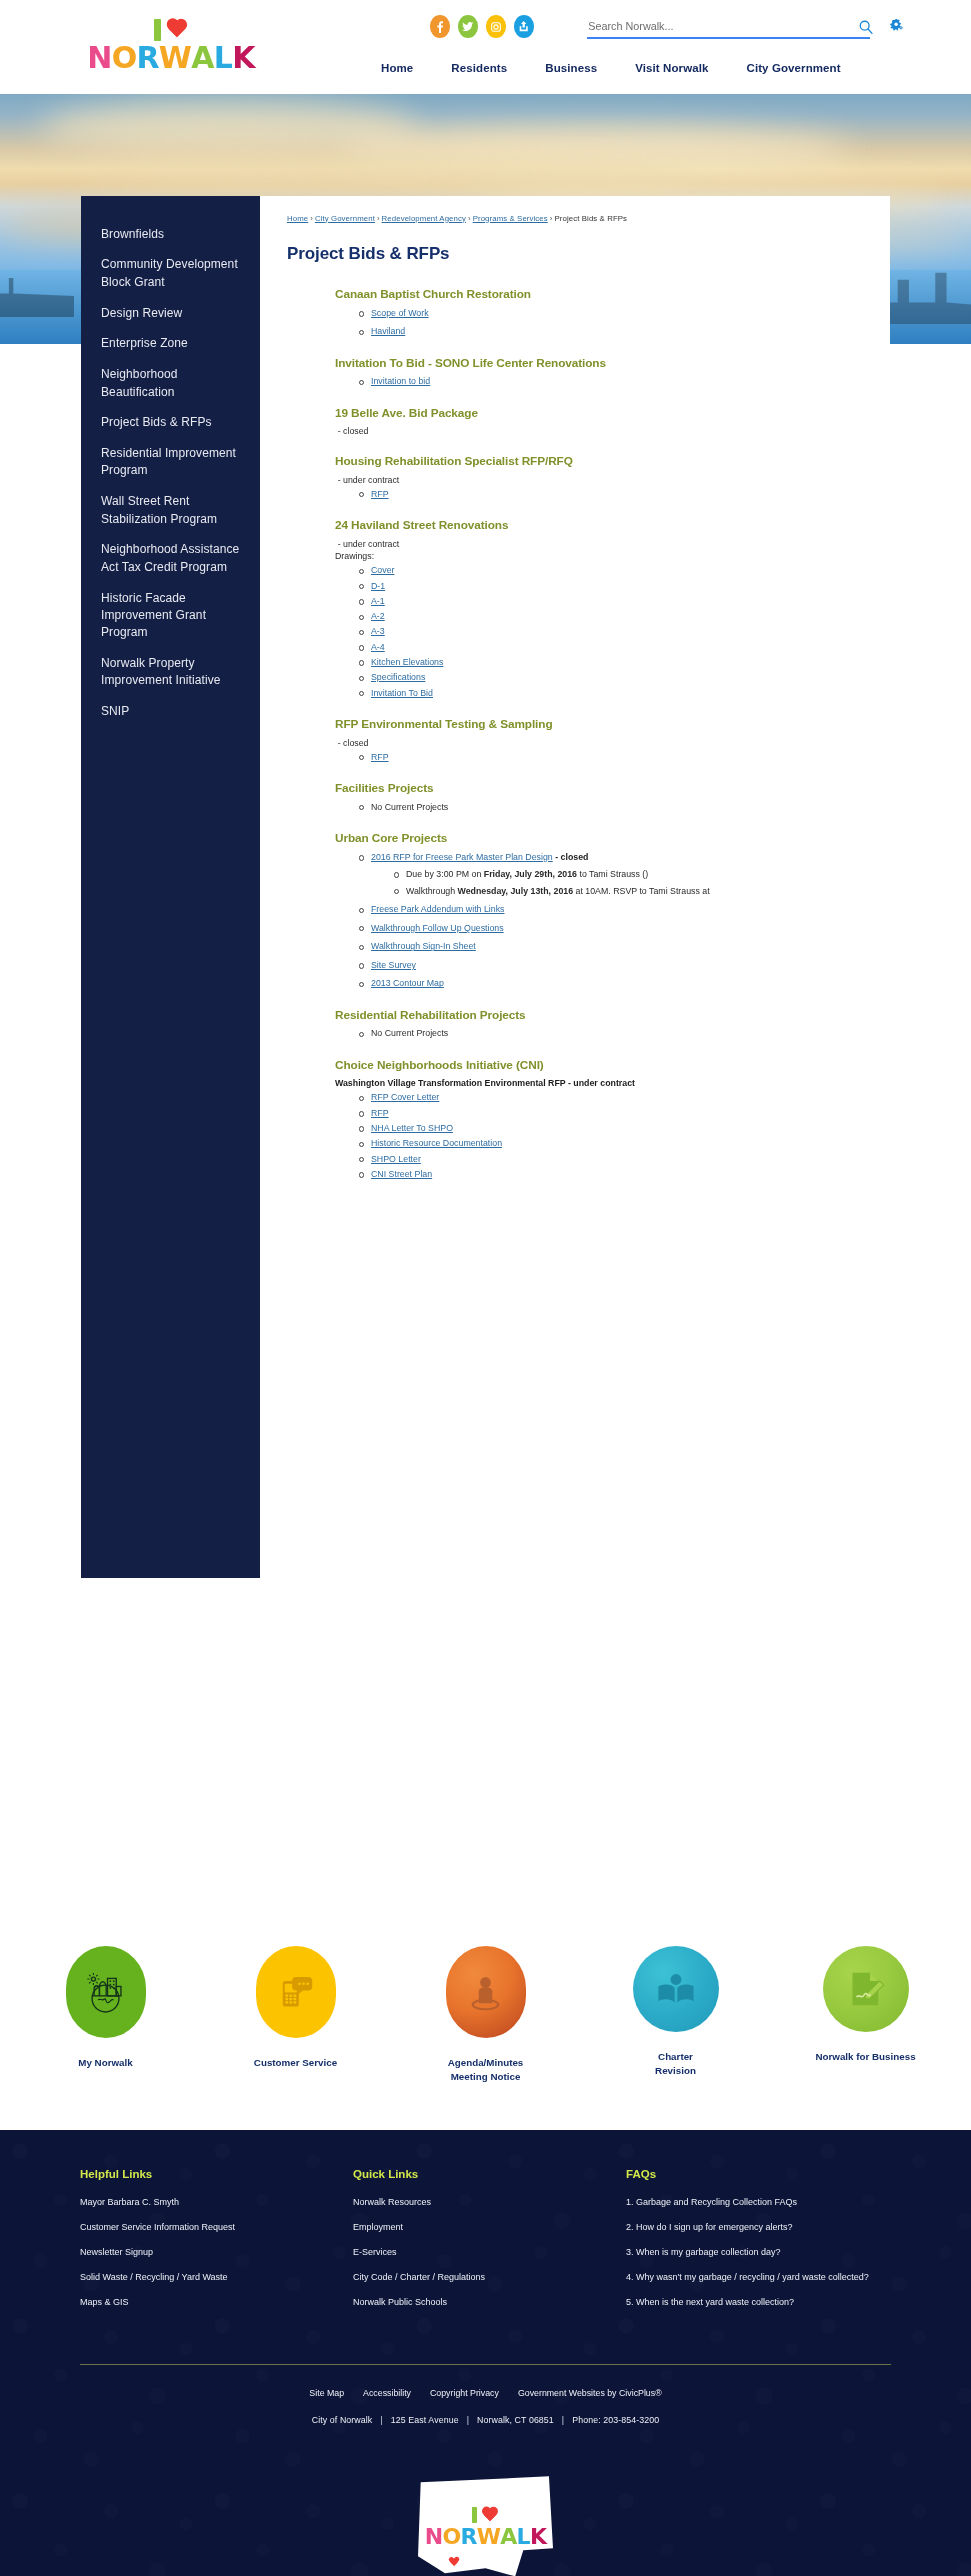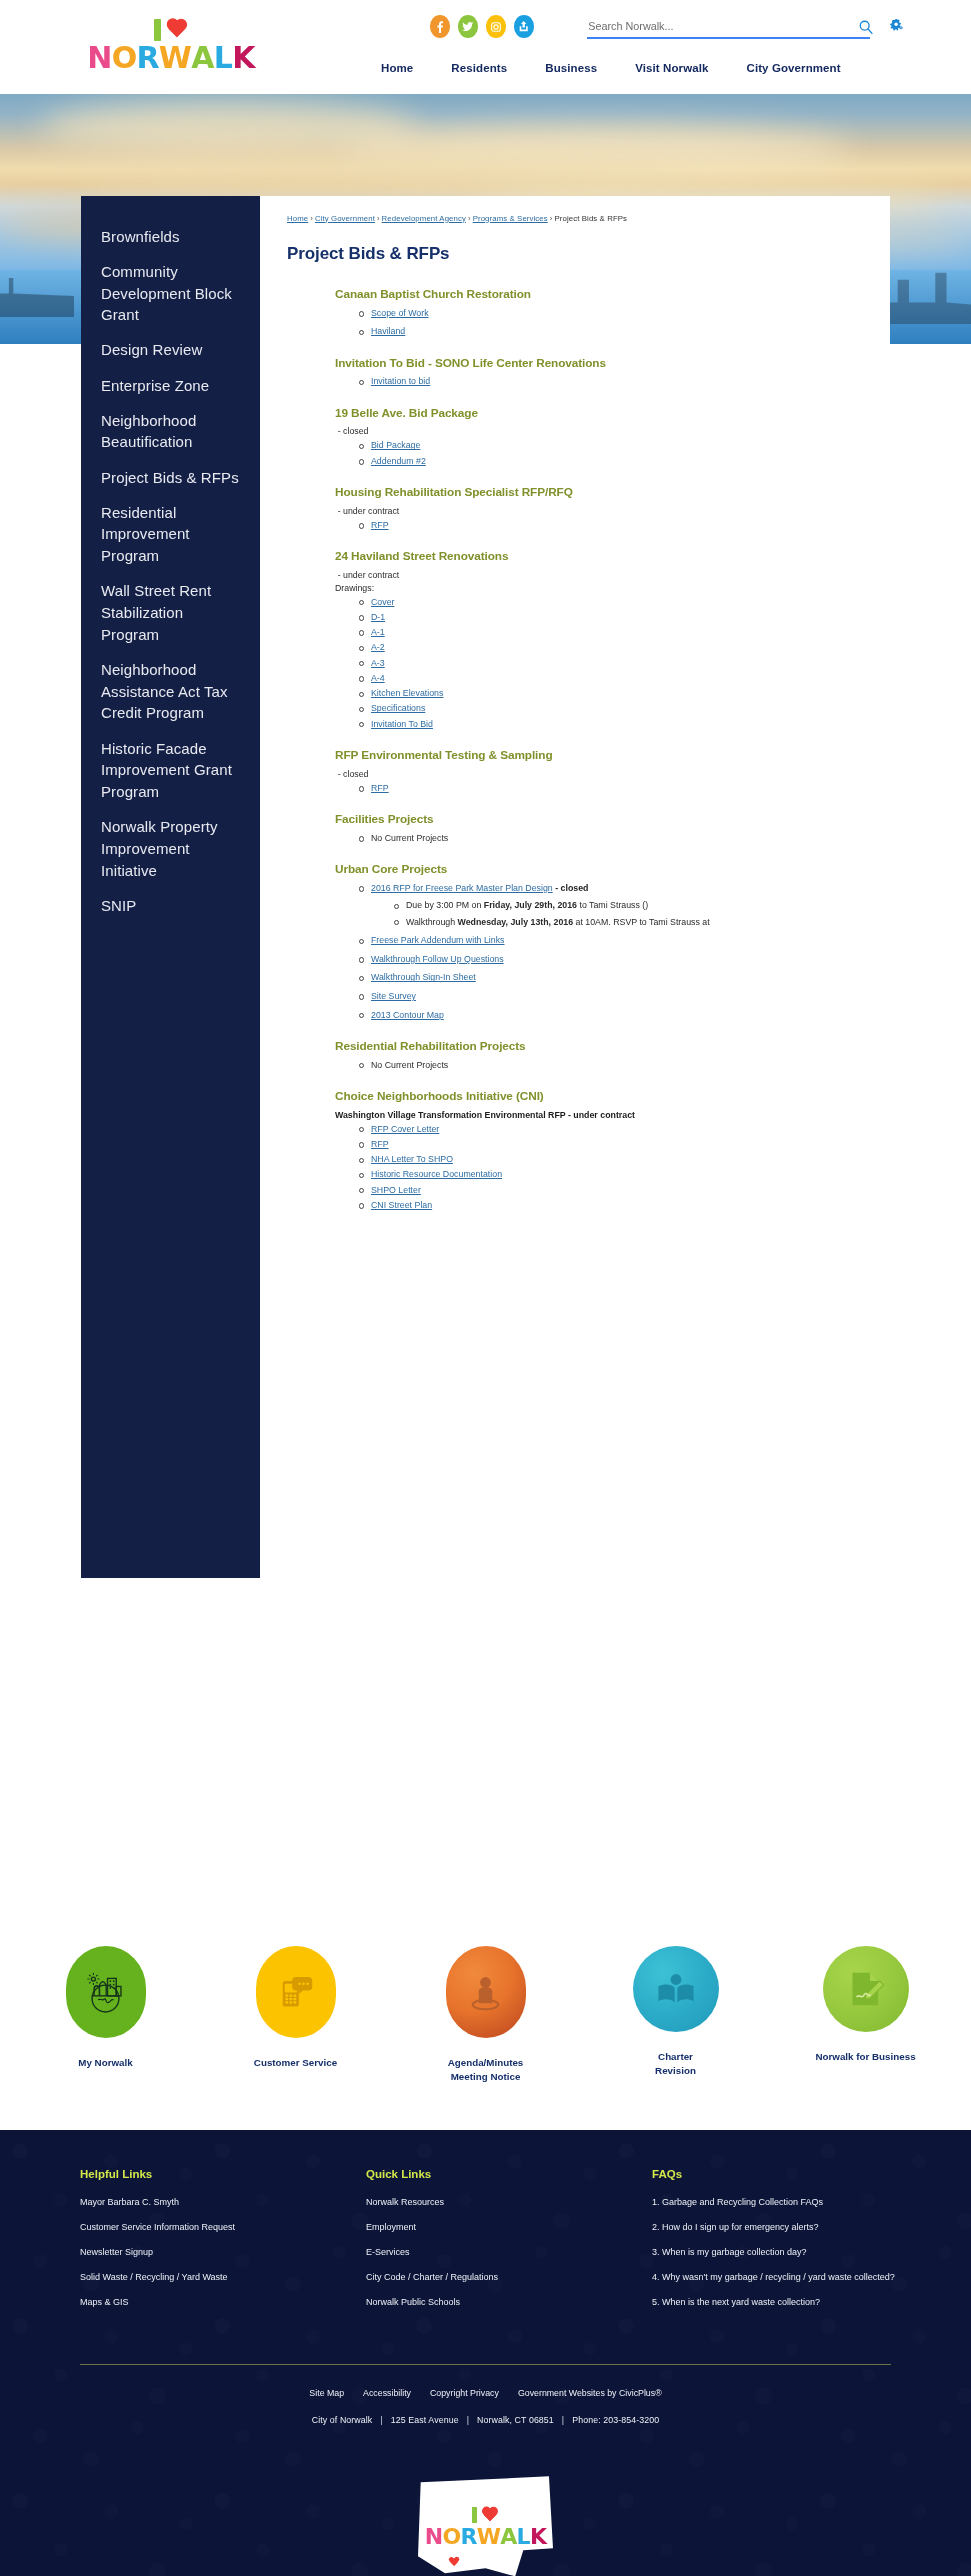--- a/index.html
+++ b/index.html
@@ -131,21 +131,21 @@
   }
   .content-shell {
     position:absolute; left:81px; top:-148px; width:809px;
     display:flex; box-shadow:0 0 0 rgba(0,0,0,0);
     background:#fff;
   }
   .sidebar {
     width:179px; background:#141f46; padding:23px 0 27px 0; flex:none;
   }
   .sidebar-item {
-    color:#e8eaf0; font-size:15px; line-height:1.45;
+    color:#e8eaf0; font-size:12px; line-height:1.45;
     padding:6.7px 20px 6.7px 20px; cursor:pointer; letter-spacing:0.1px;
   }
 
   .main {
     flex:1; background:#fff; padding:17.5px 27px 27px 27px; min-height:1382px;
   }
   .breadcrumb {
     font-size:7.8px; color:#3a3a3a; margin-bottom:21.6px; letter-spacing:0.1px;
   }
   .breadcrumb a { color:#2d6ca2; text-decoration:underline; }
@@ -217,21 +217,21 @@
       radial-gradient(circle at 30% 40%, rgba(255,255,255,.03) 0 6px, transparent 6.7px),
       radial-gradient(circle at 55% 18%, rgba(255,255,255,.032) 0 6.7px, transparent 7.4px),
       radial-gradient(circle at 78% 52%, rgba(255,255,255,.03) 0 8px, transparent 8.8px),
       radial-gradient(circle at 92% 25%, rgba(255,255,255,.028) 0 6px, transparent 6.7px),
       radial-gradient(circle at 20% 75%, rgba(255,255,255,.03) 0 6.7px, transparent 7.4px),
       radial-gradient(circle at 45% 88%, rgba(255,255,255,.028) 0 7.4px, transparent 8px),
       radial-gradient(circle at 68% 70%, rgba(255,255,255,.03) 0 6px, transparent 6.7px);
     background-size:202px 175px;
   }
   .footer-cols {
-    position:relative; display:flex; padding:38px 0 31px 80px; gap:16px;
+    position:relative; display:flex; padding:38px 0 31px 80px; gap:3px;
   }
   .fcol { flex:none; }
   .fcol.c1w { width:270px; }
   .fcol.c2w { width:270px; }
   .fcol.c3w { width:310px; }
   .fcol h3 {
     color:#d4e84a; font-size:11.5px; font-weight:bold; margin:0 0 17.5px 0;
   }
   .fcol a {
     display:block; color:#eef1f7; font-size:9px; text-decoration:none;
@@ -403,24 +403,20 @@
       <div class="sect-block">
         <h2 class="sect">Invitation To Bid - SONO Life Center Renovations</h2>
         <ul class="links">
           <li><a>Invitation to bid</a></li>
         </ul>
       </div>
 
       <div class="sect-block">
         <h2 class="sect">19 Belle Ave. Bid Package</h2>
         <div class="note">- closed</div>
-        <ul class="links tight">
-          <li><a>Bid Package</a></li>
-          <li><a>Addendum #2</a></li>
-        </ul>
       </div>
 
       <div class="sect-block">
         <h2 class="sect">Housing Rehabilitation Specialist RFP/RFQ</h2>
         <div class="note">- under contract</div>
         <ul class="links tight">
           <li><a>RFP</a></li>
         </ul>
       </div>
 

